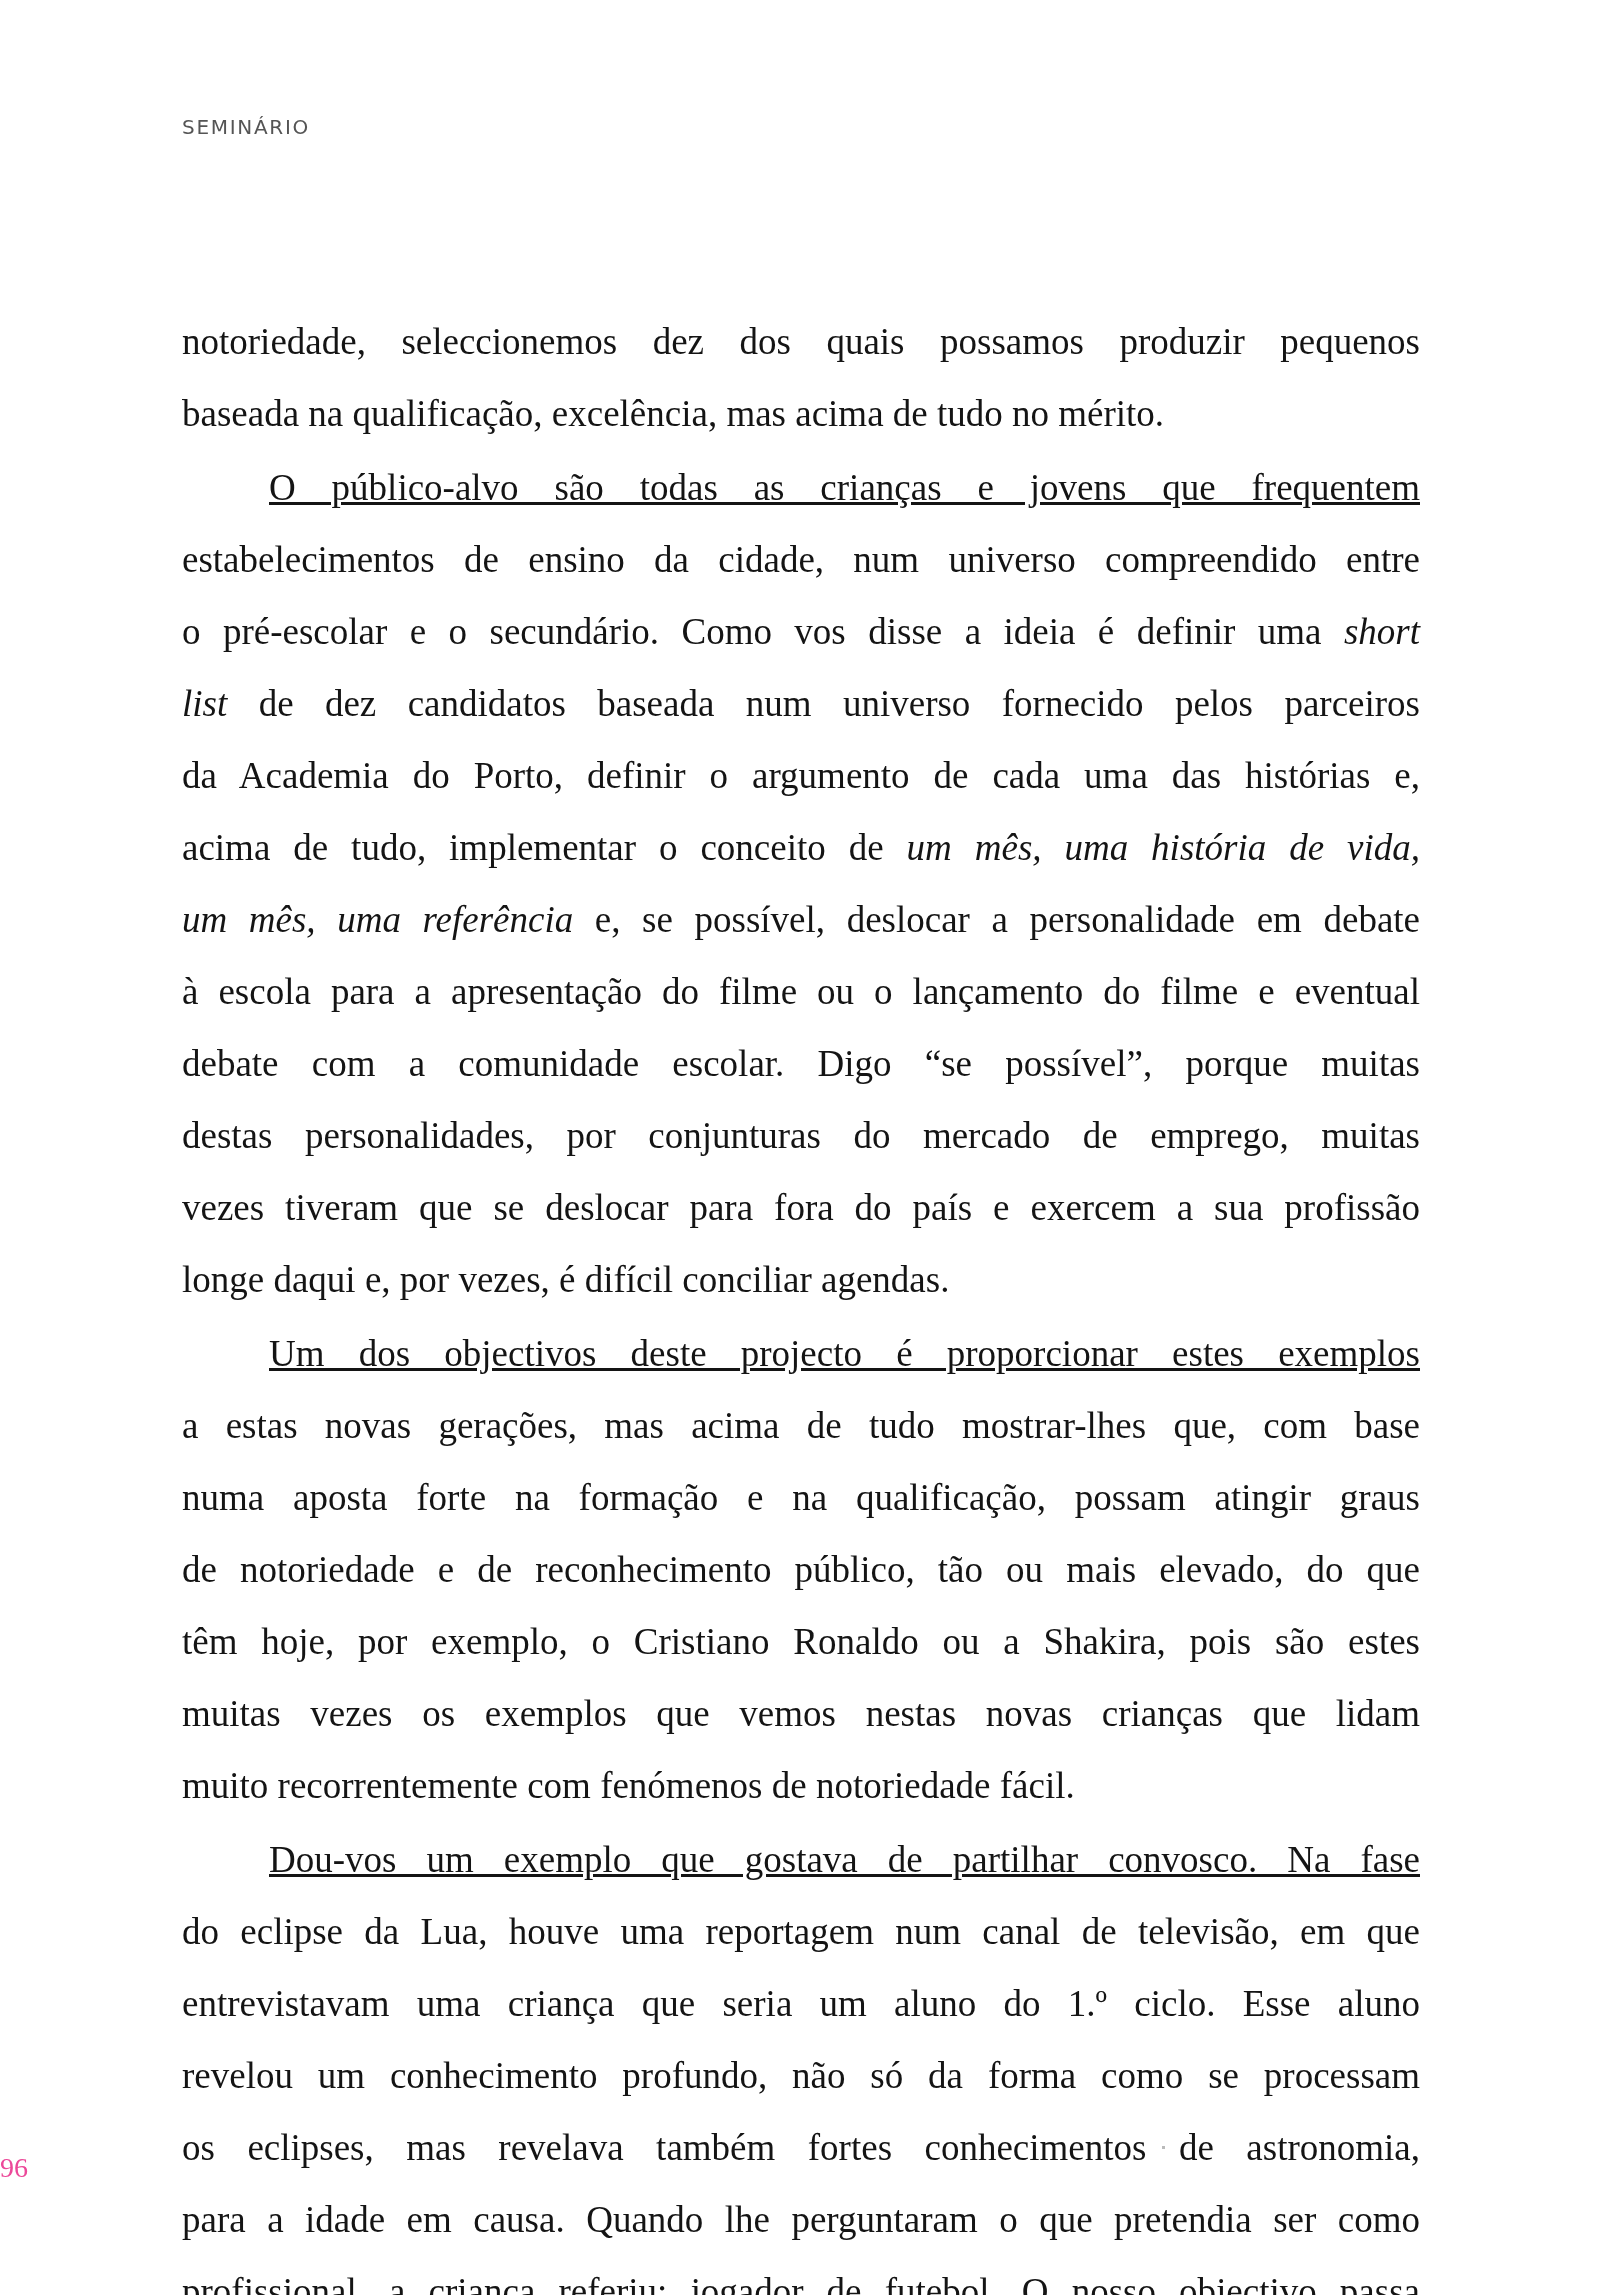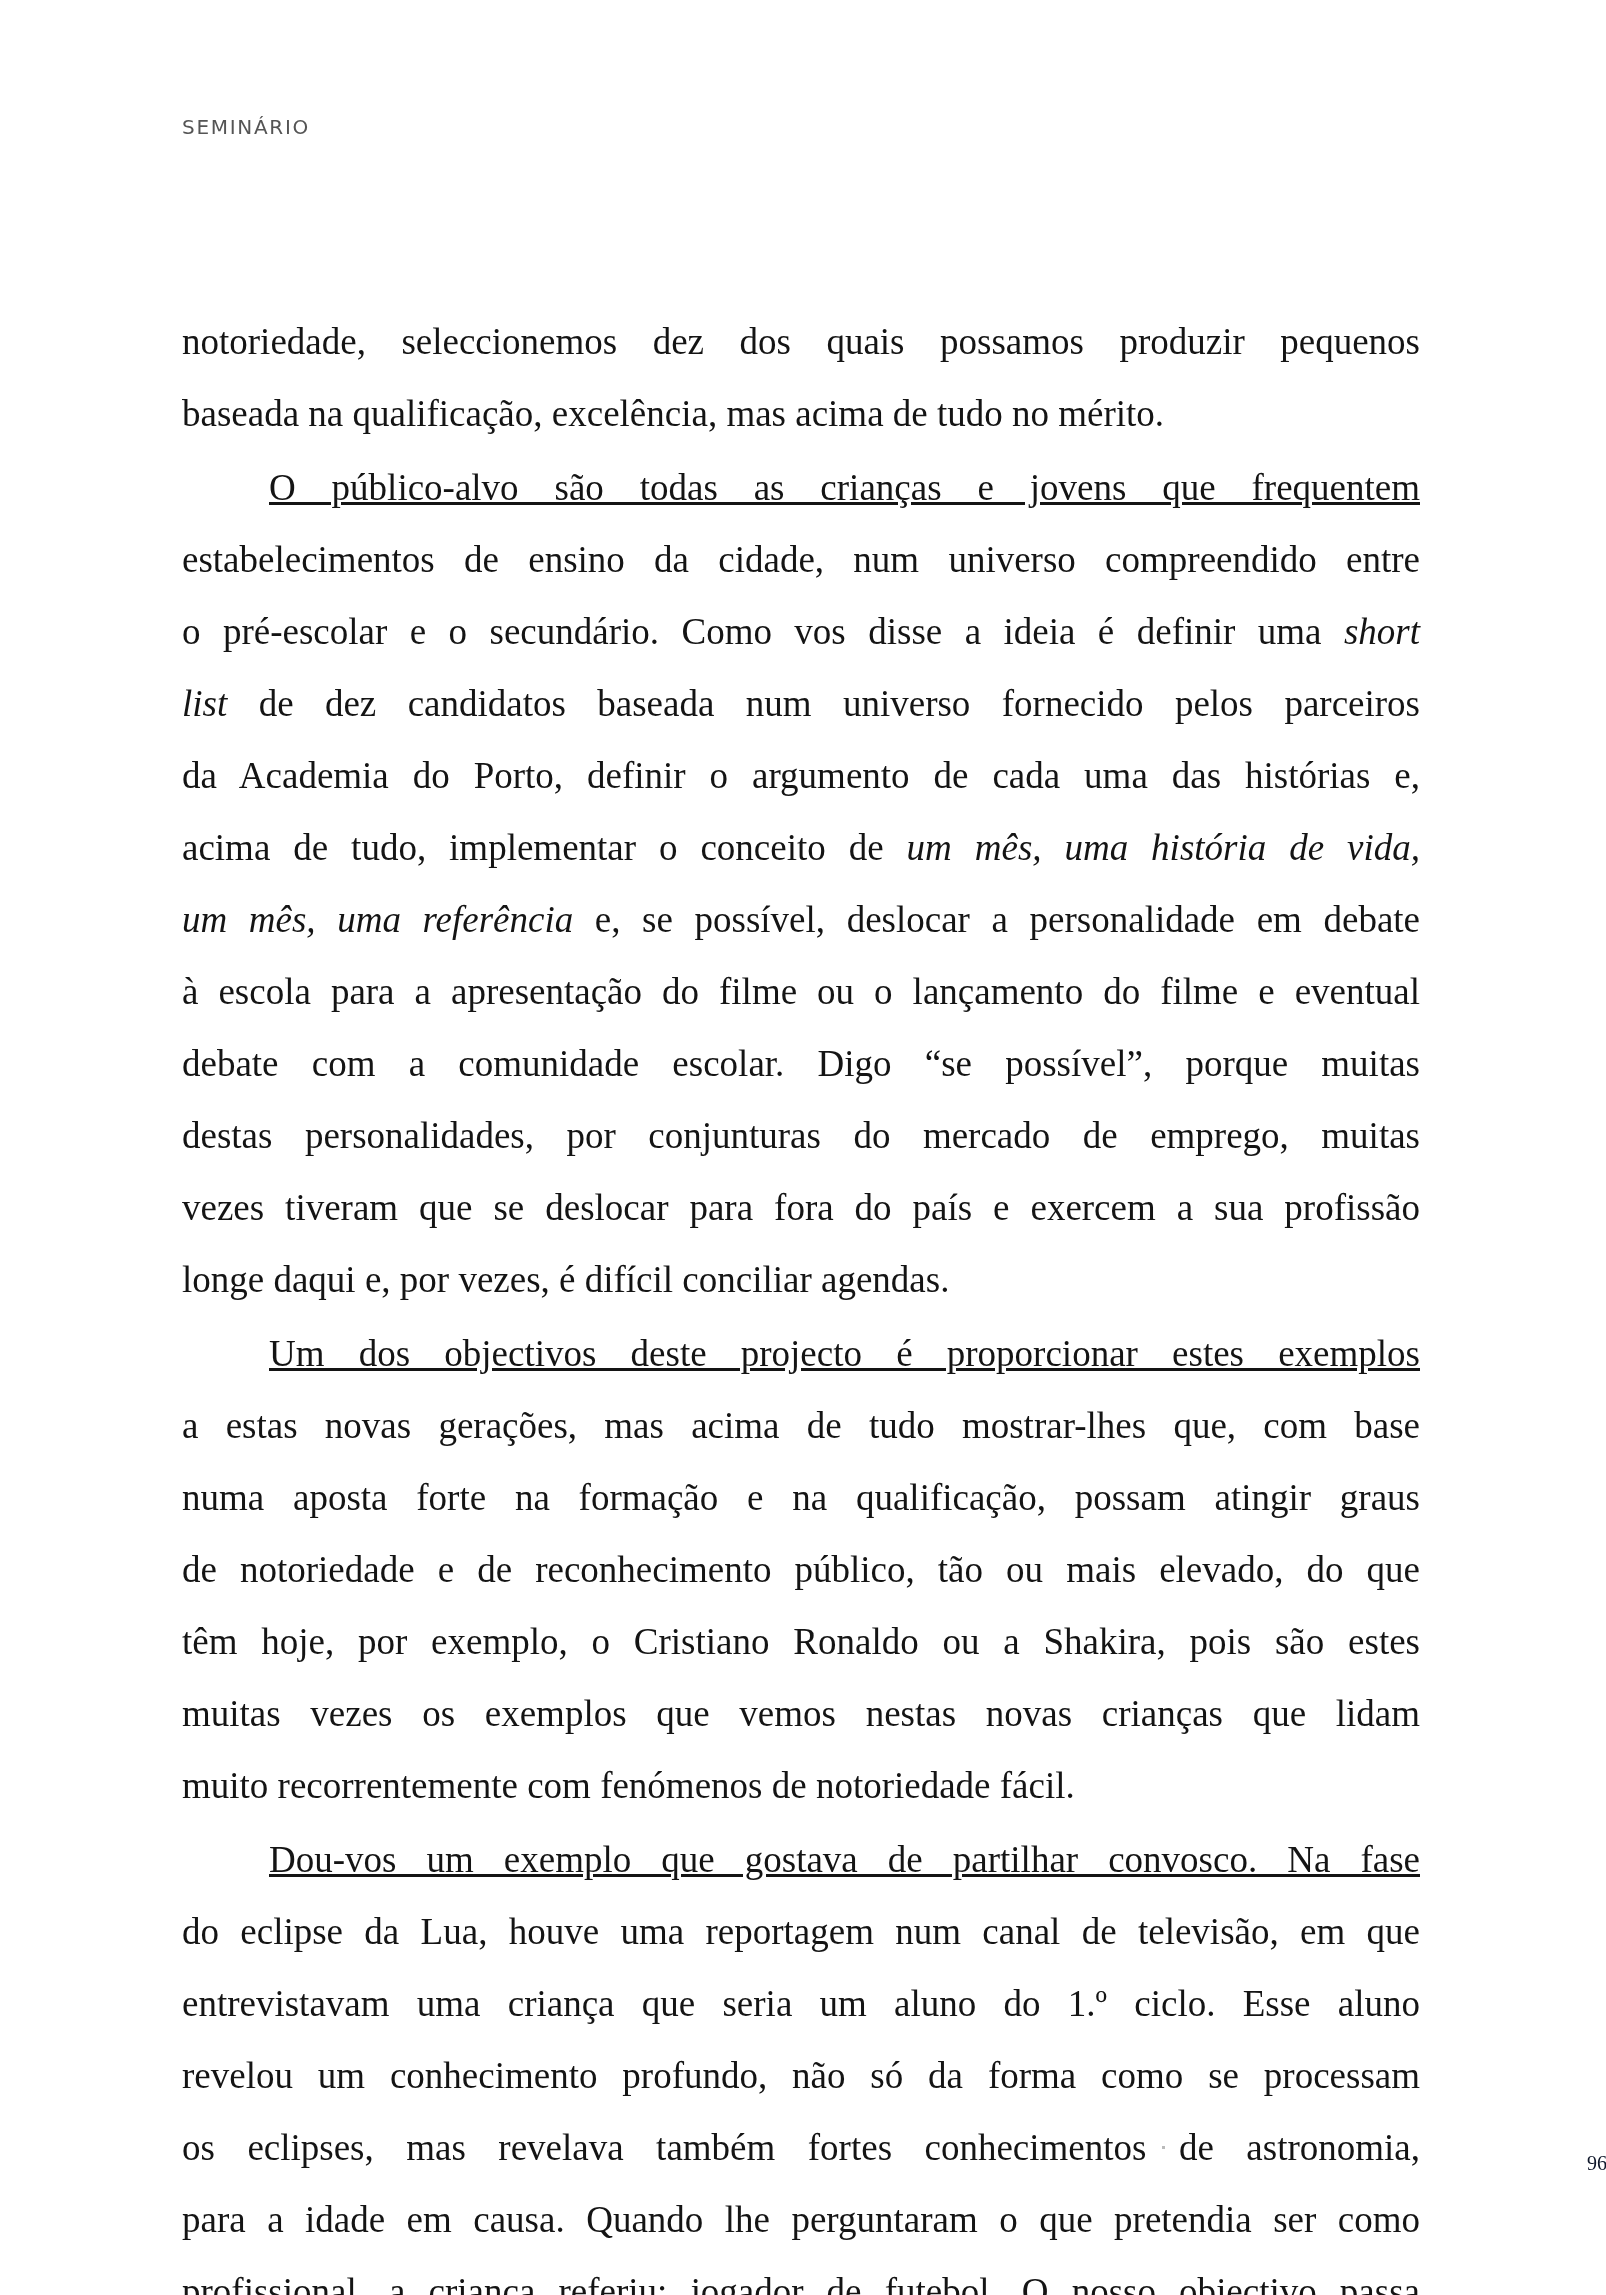--- a/index.html
+++ b/index.html
@@ -61,24 +61,24 @@
     .line.indent {
       padding-left: 87px;
       text-decoration: underline;
     }
     em { font-style: italic; }
     .page-number {
       position: absolute;
       left: 0;
       width: 1607px;
       top: 2152px;
-      text-align: right;
+      text-align: left;
       font-family: "Liberation Serif", serif;
-      font-size: 20px;
-      color: #0f172a;
+      font-size: 28px;
+      color: #ec4899;
     }
     .scan-speck {
       position: absolute;
       left: 1162px;
       top: 2146px;
       width: 2.5px;
       height: 2.5px;
       background: #bbbbbb;
     }
   </style>

